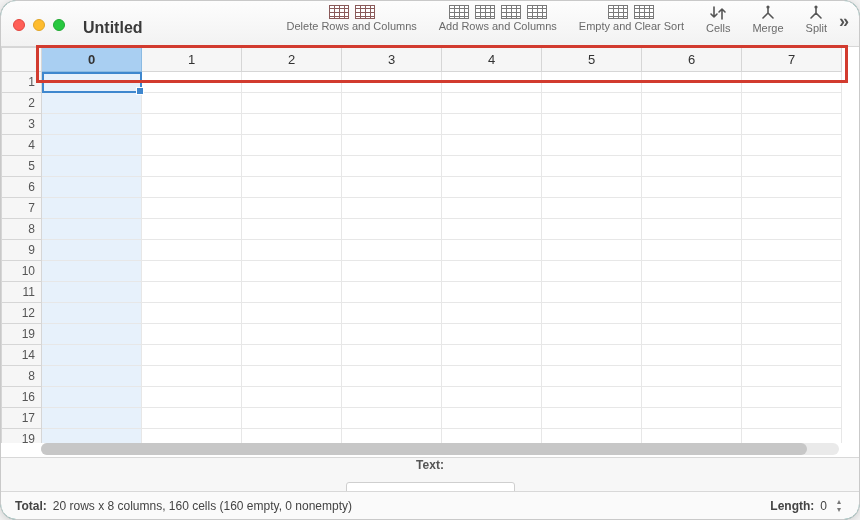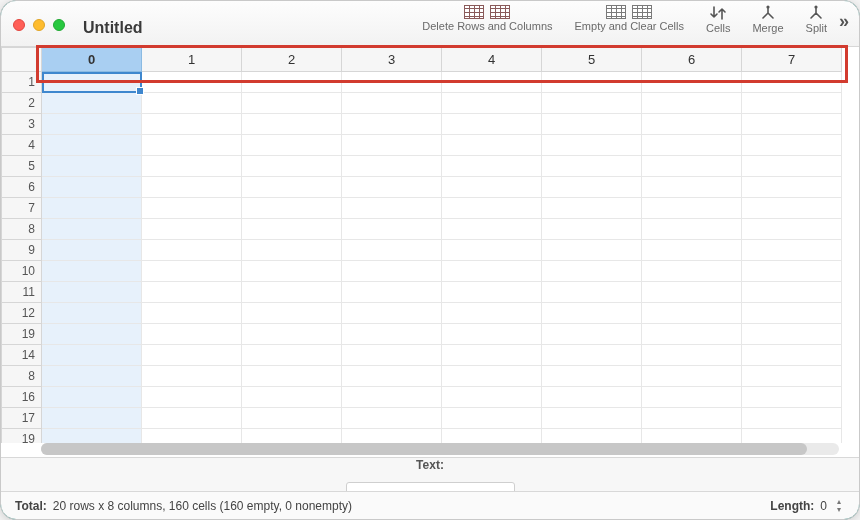--- a/index.html
+++ b/index.html
@@ -240,27 +240,36 @@
     <div class="toolbar-groups">
 
       <div class="tg">
         <div class="tg-icons">
           <span class="grid-icon variant-hl"></span>
           <span class="grid-icon variant-hl"></span>
         </div>
         <span class="tg-label">Delete Rows and Columns</span>
       </div>
 
+      <div class="tg">
+        <div class="tg-icons">
+          <span class="grid-icon"></span>
+          <span class="grid-icon"></span>
+          <span class="grid-icon"></span>
+          <span class="grid-icon"></span>
+        </div>
+        <span class="tg-label">Add Rows and Columns</span>
+      </div>
 
       <div class="tg">
         <div class="tg-icons">
           <span class="grid-icon"></span>
           <span class="grid-icon"></span>
         </div>
-        <span class="tg-label">Empty and Clear Cells</span>
+        <span class="tg-label">Empty and Clear Sort</span>
       </div>
 
       <div class="tg">
         <div class="tg-icons">
           <svg class="sort-icon" viewBox="0 0 18 16">
             <path d="M5 2 v10 M2 9 l3 3 l3 -3 M13 14 v-10 M10 7 l3 -3 l3 3" stroke="#555" stroke-width="1.6" fill="none" stroke-linecap="round" stroke-linejoin="round"></path>
           </svg>
         </div>
         <span class="tg-label">Cells</span>
       </div>

